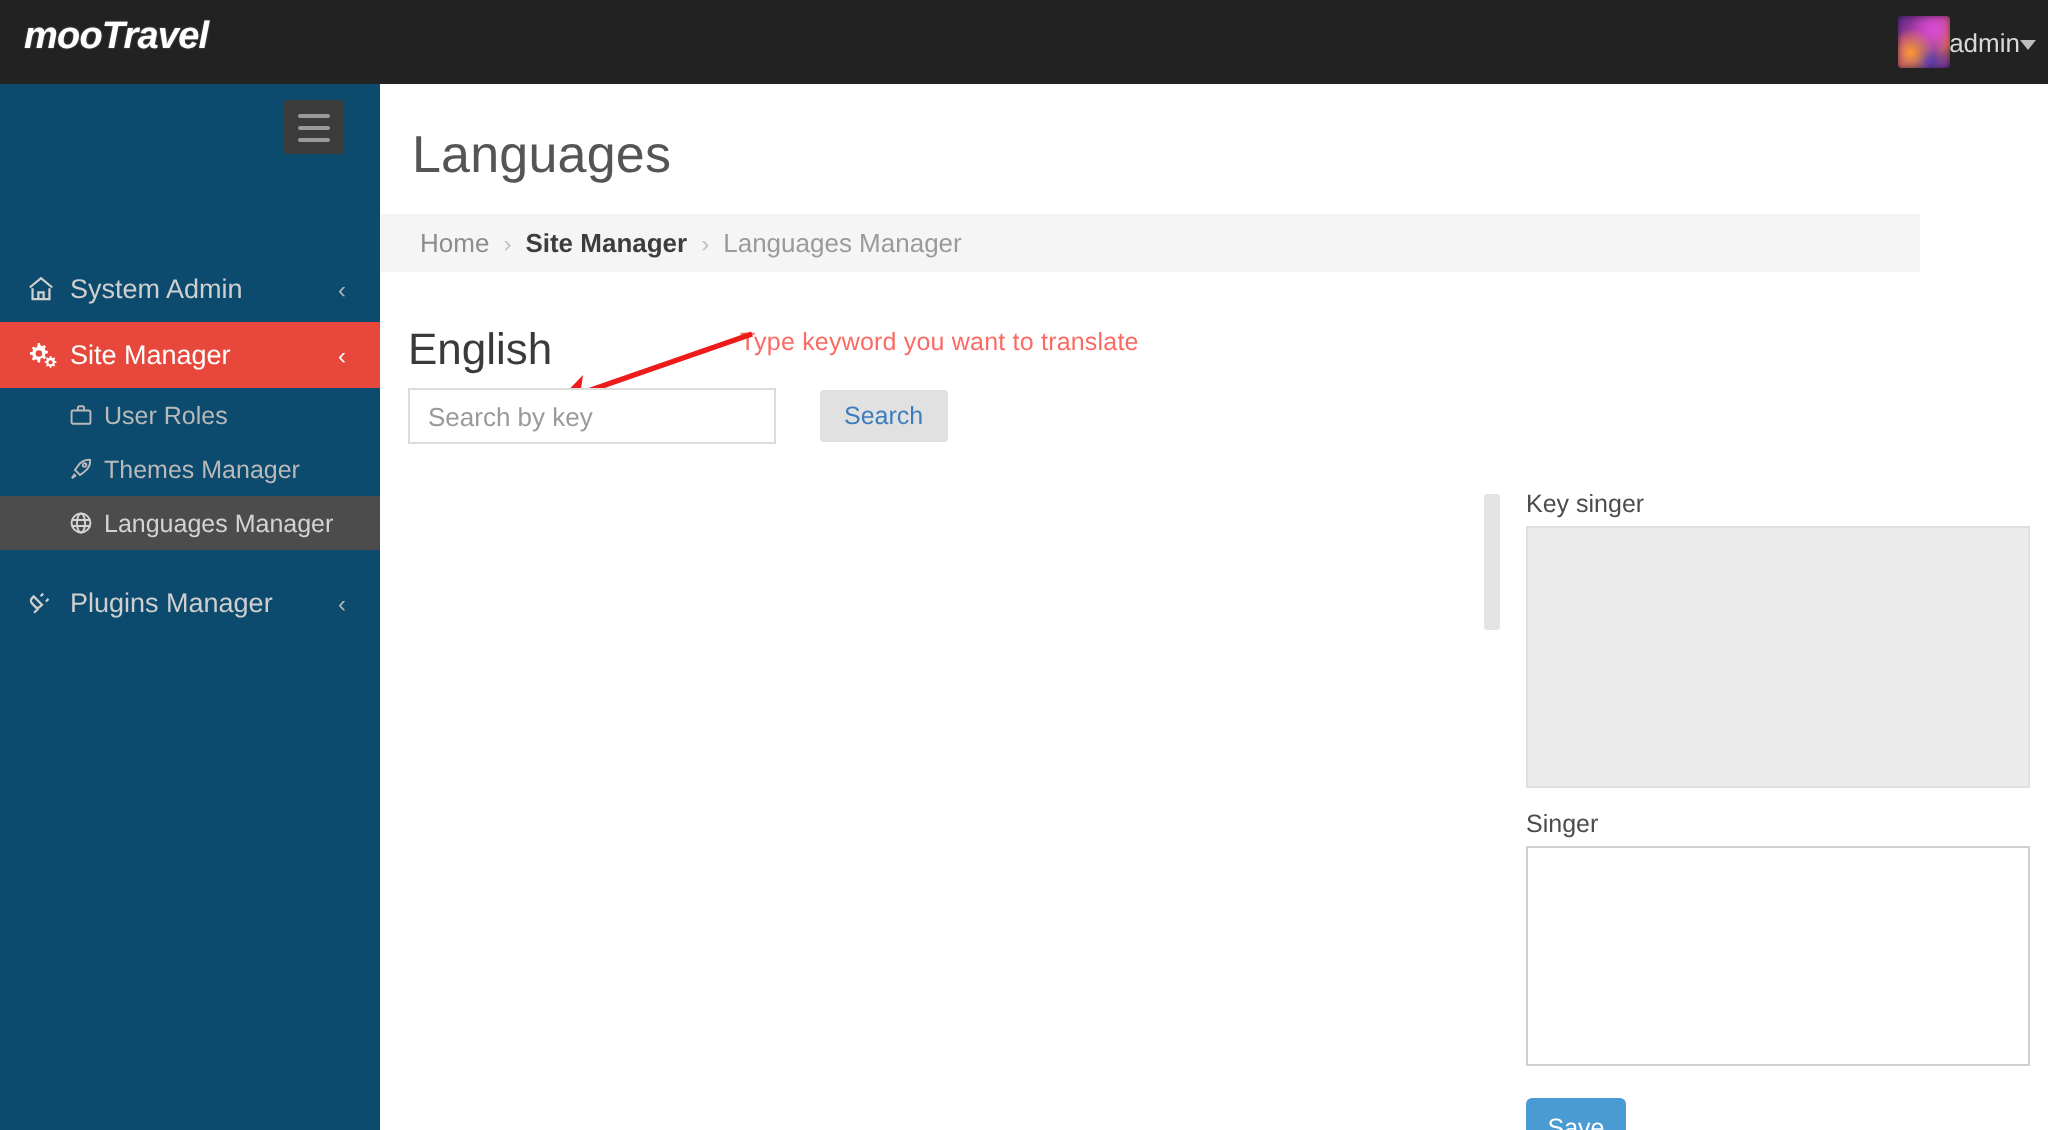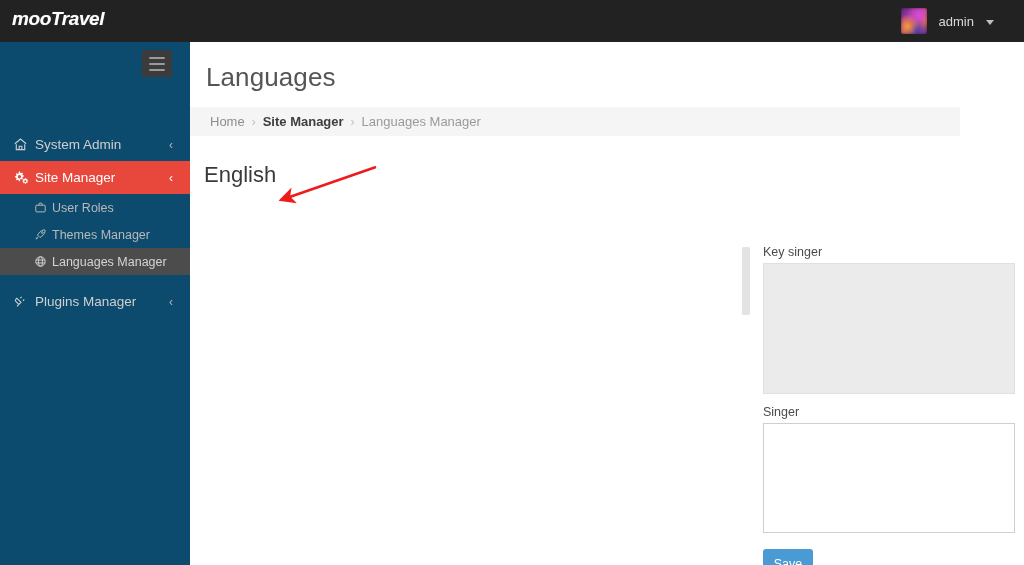--- a/index.html
+++ b/index.html
@@ -26,22 +26,22 @@
     font-weight:bold;
     font-style: italic;
     letter-spacing:-0.4px;
     font-family:"Liberation Sans", sans-serif;
     text-shadow: 0 0 1px rgba(255,255,255,.4);
   }
   .brand .moo { font-weight:bold;margin-top:19px; }
   .brand .travel { font-weight:bold; }
 
   .nav-user {
-    position:absolute; right:24px; top:0; height:42px;
-    display:flex; align-items:center; gap:12px;
+    position:absolute; right:0; top:0; height:42px;
+    display:flex; align-items:center; gap:0;
     padding: 0 6px;
     cursor:pointer;
   }
   .avatar {
     width:26px; height:26px;
     border-radius:2px;
     background:
       radial-gradient(circle at 25% 70%, #ff9a2e 0%, rgba(255,154,46,0) 45%),
       radial-gradient(circle at 70% 28%, #d64bd8 0%, rgba(214,75,216,0) 50%),
       radial-gradient(circle at 55% 85%, #3a2bd0 0%, rgba(58,43,208,0) 55%),
@@ -377,29 +377,34 @@
     <div class="breadcrumb-bar">
       <span class="crumb">Home</span>
       <span class="sep">›</span>
       <span class="crumb strong">Site Manager</span>
       <span class="sep">›</span>
       <span class="crumb last">Languages Manager</span>
     </div>
 
     <h2 class="section-head">English</h2>
 
+    <div class="annotation">Type keyword you want to translate</div>
     <svg class="arrow-svg" width="120" height="48" viewBox="0 0 120 48">
       <defs>
         <marker id="ah" markerWidth="7" markerHeight="7" refX="5.4" refY="3.2" orient="auto">
           <path d="M0,0 L6.4,3.2 L0,6.4 L1.7,3.2 z" fill="#ee1b1b"></path>
         </marker>
       </defs>
       <line x1="108" y1="3" x2="13" y2="36" stroke="#ee1b1b" stroke-width="2.6" marker-end="url(#ah)"></line>
     </svg>
 
+    <div class="search-row">
+      <input class="search-input" type="text" placeholder="Search by key" style="">
+      <button class="search-btn">Search</button>
+    </div>
 
 
     <div class="scroll-track">
       <div class="scroll-thumb"></div>
     </div>
 
     <div class="right-panel">
       <label class="field-label">Key singer</label>
       <textarea class="ta-disabled" disabled="" style=""></textarea>
       <div class="label-gap"></div>

